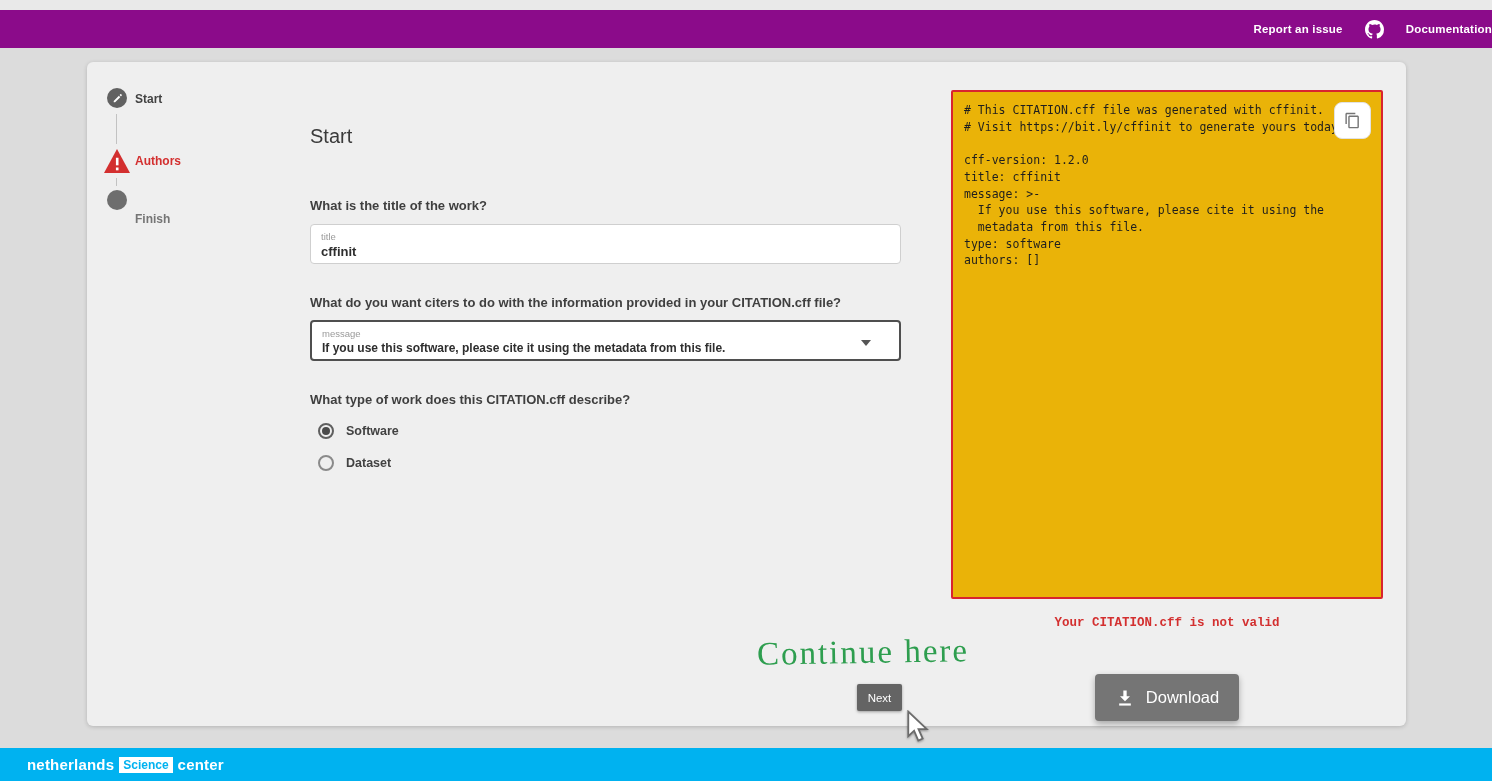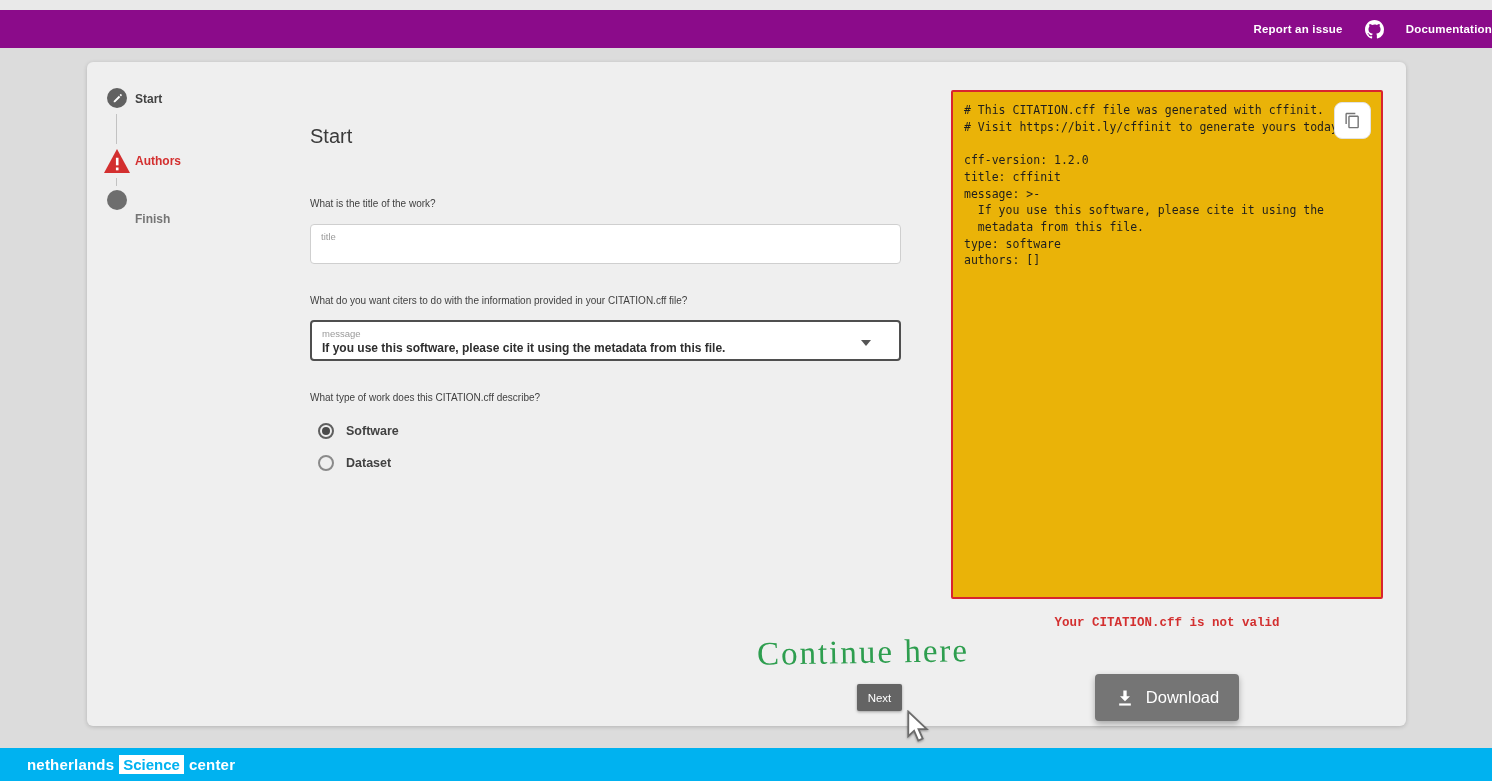--- a/index.html
+++ b/index.html
@@ -19,21 +19,21 @@
   
   .step-icon { width:20px; height:20px; border-radius:50%; background:#616161; display:flex; align-items:center; justify-content:center; }
   .step-icon.pending { background:#6e6e6e; }
   .step-label { font-size:12px; font-weight:bold; color:#424242; }
   .step-label.error { color:#d32f2f; }
   .step-label.pending { color:#757575;margin-top:19px; }
   .connector { width:1px; background:#c2c2c2; }
 
   
   .heading { font-size:20px; color:#3a3a3a; font-weight:normal; }
-  .question { font-size:10px; font-weight:normal; color:#3f3f3f; }
+  .question { font-size:13px; font-weight:bold; color:#3f3f3f; }
   .field { width:591px; background:#fff; border:1px solid #cfcfcf; border-radius:4px; padding:6px 10px 5px; }
   .field .mini-label { font-size:9.5px; color:#9a9a9a; display:block; }
   .field .value { font-size:13px; font-weight:bold; color:#2e2e2e; display:block; margin-top:2px; white-space:nowrap; }
   .select { border:2px solid #4f4f4f; cursor:pointer; }
   .caret { width:0; height:0; border-left:5px solid transparent; border-right:5px solid transparent; border-top:6px solid #555; position:absolute; right:28px; top:18px; }
 
   .radio-row { display:flex; align-items:center; gap:12px; cursor:pointer; }
   .radio-outer { width:16px; height:16px; border-radius:50%; border:2px solid #5f5f5f; display:flex; align-items:center; justify-content:center; background:#efefef; }
   .radio-outer.off { border-color:#8a8a8a; }
   .radio-dot { width:8px; height:8px; border-radius:50%; background:#4a4a4a; }
@@ -47,21 +47,21 @@
 
   
   .next-btn { left:857px; top:684px; width:45px; height:27px; background:#646464; color:#fff; border:none; border-radius:2px; font-size:11.5px; font-family:"Liberation Sans",sans-serif; box-shadow:0 1px 3px rgba(0,0,0,.35); cursor:pointer; }
   .download-btn { left:1095px; top:674px; width:144px; height:47px; background:#757575; color:#fff; border:none; border-radius:4px; font-size:16.5px; font-family:"Liberation Sans",sans-serif; display:flex; align-items:center; justify-content:center; gap:11px; box-shadow:0 3px 6px rgba(0,0,0,.3); cursor:pointer;text-align:right; }
 
   .annotation { left:698px; top:634px; width:330px; text-align:center; font-family:cursive; font-size:33px; color:#2e9e4f; transform:rotate(-1deg); letter-spacing:2px; }
 
   
   .footer { left:0; top:748px; width:1492px; height:33px; background:#00b2f0; display:flex; align-items:center; padding-left:27px; }
   .footer .brand { color:#fff; font-size:15px; font-weight:bold; letter-spacing:.2px; }
-  .footer .brand-box { background:#fff; color:#00b2f0; font-size:15px; font-weight:bold; padding:1px 4px; margin:8px 5px; }
+  .footer .brand-box { background:#fff; color:#00b2f0; font-size:12px; font-weight:bold; padding:1px 4px; margin:8px 5px; }
 
   .cursor-wrap { left:906px; top:710px; width:24px; height:34px; pointer-events:none; filter:drop-shadow(0 1px 1px rgba(0,0,0,.35)); }
 </style>
 </head>
 <body>
 
 <div class="abs top-strip"></div>
 
 <div class="abs topbar">
   <a href="#">Report an issue</a>
@@ -92,20 +92,21 @@
 <div class="abs connector" style="left:116px;top:178px;height:8px;"></div>
 
 <div class="abs step-icon pending" style="left:107px;top:190px;"></div>
 <span class="abs step-label pending" style="left:135px;top:193px;">Finish</span>
 
 <h1 class="abs heading" style="left:310px;top:125px;">Start</h1>
 
 <div class="abs question" style="left:310px;top:198px;">What is the title of the work?</div>
 <div class="abs field" style="left:310px;top:224px;height:40px;">
   <span class="mini-label">title</span>
+  <span class="value">cffinit</span>
 </div>
 
 <div class="abs question" style="left:310px;top:295px;">What do you want citers to do with the information provided in your CITATION.cff file?</div>
 <div class="abs field select" style="left:310px;top:320px;height:41px;">
   <span class="mini-label">message</span>
   <span class="value" style="font-size:12px;">If you use this software, please cite it using the metadata from this file.</span>
   <span class="caret"></span>
 </div>
 
 <div class="abs question" style="left:310px;top:392px;">What type of work does this CITATION.cff describe?</div>

